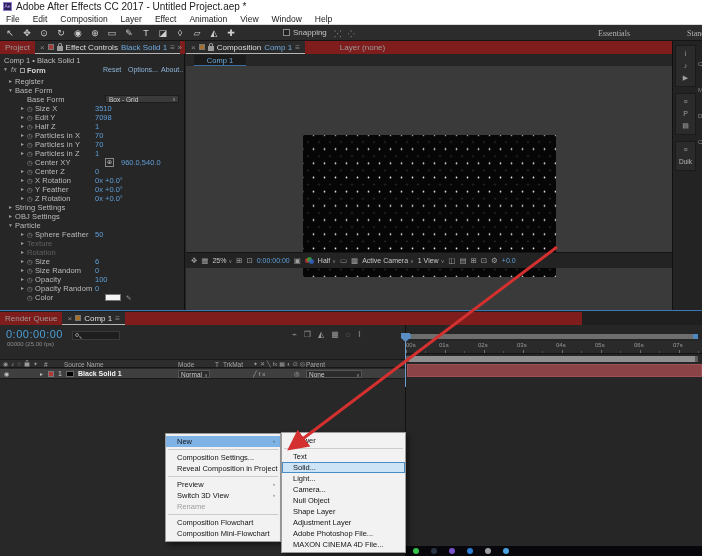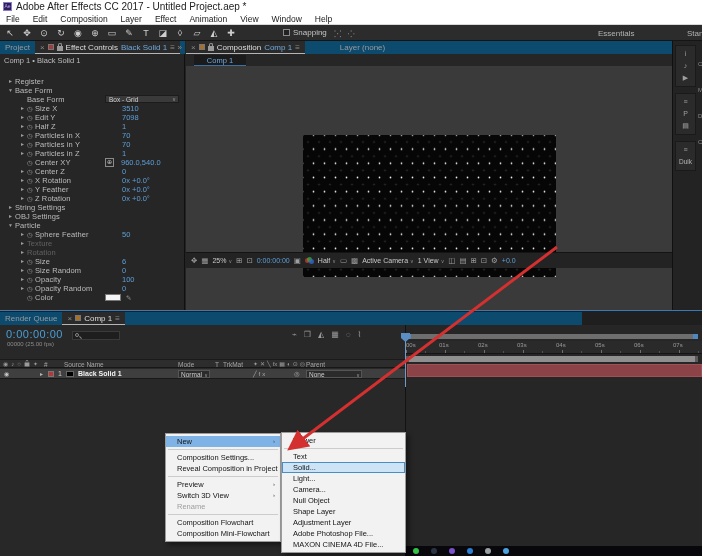--- a/index.html
+++ b/index.html
@@ -17,25 +17,25 @@
   .menubar{position:absolute;left:0;top:13px;width:702px;height:12px;background:#ffffff;
            display:flex;align-items:center;gap:13px;padding-left:6px;border-bottom:1px solid #d9d9d9;}
   .mitem{font-size:8.5px;color:#1a1a1a;}
   .toolbar{position:absolute;left:0;top:25px;width:702px;height:16px;background:#2c2c2c;
            border-bottom:1px solid #151515;display:flex;align-items:center;gap:5px;padding-left:4px;}
   .tool{font-size:9px;color:#cfcfcf;width:12px;text-align:center;}
   .snapping{position:absolute;left:283px;top:3px;display:flex;align-items:center;gap:3px;}
   .cbx{width:7px;height:7px;border:1px solid #8a8a8a;background:#222;}
   .snap-label{font-size:8px;color:#c5c5c5;}
   .tb-extra{position:absolute;left:334px;top:2px;font-size:9px;color:#9a9a9a;letter-spacing:6px;}
-  .workspace{position:absolute;top:4px;font-size:8px;color:#b3b3b3;}
+  .workspace{position:absolute;top:4px;font-size:8px;color:#b3b3b3;font-family:Liberation Serif, serif;}
   .ws1{left:598px;} .ws2{left:687px;}
 
   
-  .tabbar{position:absolute;height:13px;background:#0c4a6e;display:flex;align-items:center;}
+  .tabbar{position:absolute;height:13px;background:#7f1d1d;display:flex;align-items:center;}
   .tab{display:flex;align-items:center;gap:3px;height:13px;padding:0 5px;font-size:8px;color:#9a9a9a;}
   .tab.active{background:#2a2a2a;color:#dedede;border-bottom:1px solid #b5b5b5;}
   .chip{width:6px;height:6px;border:1px solid #777;}
   .chip.red{background:#a43a3a;} .chip.orange{background:#a4702e;}
   .lock{position:relative;width:6px;height:5px;background:#9a9a9a;margin-top:2px;}
   .lock::before{content:"";position:absolute;left:1px;top:-3px;width:2px;height:3px;
                 border:1px solid #9a9a9a;border-bottom:none;border-radius:2px 2px 0 0;}
   .ticon{font-size:8px;color:#8a8a8a;}
   .blue{color:#6fa8dc;}
 
@@ -51,21 +51,21 @@
   .fx-header .fname{position:absolute;left:27px;font-weight:bold;}
   .fx-icon{position:absolute;left:20px;top:2px;width:5px;height:5px;border:1px solid #999;}
   .fx-link{position:absolute;font-size:7px;color:#8fb6d9;}
   .l1{left:103px;} .l2{left:128px;} .l3{left:161px;}
   #fx-rows{position:absolute;left:0;top:36px;width:185px;height:233px;overflow:hidden;}
   .fxrow{position:relative;height:9px;line-height:9px;font-size:7.5px;color:#bcbcbc;}
   .fxrow .tw{display:inline-block;width:7px;font-size:5px;color:#9a9a9a;vertical-align:top;}
   .fxrow .sw{display:inline-block;width:8px;font-size:6.5px;color:#9a9a9a;}
   .fxrow .lbl{letter-spacing:.1px;}
   .fxrow.dis .lbl{color:#616161;}
-  .fxrow .val{position:absolute;left:122px;color:#5f9fd8;text-align:center;}
+  .fxrow .val{position:absolute;left:95px;color:#5f9fd8;text-align:center;}
   .fxrow .dd{position:absolute;left:105px;top:0;width:74px;height:8px;background:#3a3a3a;
              border:1px solid #1c1c1c;color:#cfcfcf;font-size:6.5px;line-height:7px;padding-left:3px;}
   .fxrow .dd .ddar{position:absolute;right:2px;top:0;font-size:5px;color:#9a9a9a;}
   .fxrow .ptbox{position:absolute;left:105px;top:0;border:1px solid #8a8a8a;color:#c4c4c4;
                 font-size:6px;line-height:7px;padding:0 1px;}
   .fxrow .ptval{position:absolute;left:121px;color:#5f9fd8;}
   .fxrow .swatch{position:absolute;left:105px;top:1px;width:16px;height:7px;background:#f5f5f5;border:1px solid #777;}
   .fxrow .eyed{position:absolute;left:126px;top:0;font-size:6.5px;color:#9a9a9a;}
 
   
@@ -234,20 +234,29 @@
         <span class="ticon">×</span>
         <span class="chip red"></span>
         <span class="lock"></span>
         <span>Effect Controls</span>
         <span class="blue">Black Solid 1</span>
         <span class="ticon">≡</span>
       </span>
     </div>
     <span class="overflow">»</span>
     <div class="breadcrumb">Comp 1 • Black Solid 1</div>
+    <div class="fx-header">
+      <span class="tw" style="font-size:5px;color:#9a9a9a;">▼</span>
+      <span class="fxb">fx</span>
+      <span class="fx-icon"></span>
+      <span class="fname">Form</span>
+      <span class="fx-link l1">Reset</span>
+      <span class="fx-link l2">Options...</span>
+      <span class="fx-link l3">About..</span>
+    </div>
     <div id="fx-rows">
         <div class="fxrow" style="padding-left: 8px;"><span class="tw">►</span><span class="lbl">Register</span></div>
         <div class="fxrow" style="padding-left: 8px;"><span class="tw">▼</span><span class="lbl">Base Form</span></div>
         <div class="fxrow" style="padding-left: 20px;"><span class="tw">&nbsp;</span><span class="lbl">Base Form</span><span class="dd">Box - Grid<span class="ddar">∨</span></span></div>
         <div class="fxrow" style="padding-left: 20px;"><span class="tw">►</span><span class="sw">◷</span><span class="lbl">Size X</span><span class="val">3510</span></div>
         <div class="fxrow" style="padding-left: 20px;"><span class="tw">►</span><span class="sw">◷</span><span class="lbl">Edit Y</span><span class="val">7098</span></div>
         <div class="fxrow" style="padding-left: 20px;"><span class="tw">►</span><span class="sw">◷</span><span class="lbl">Half Z</span><span class="val">1</span></div>
         <div class="fxrow" style="padding-left: 20px;"><span class="tw">►</span><span class="sw">◷</span><span class="lbl">Particles in X</span><span class="val">70</span></div>
         <div class="fxrow" style="padding-left: 20px;"><span class="tw">►</span><span class="sw">◷</span><span class="lbl">Particles in Y</span><span class="val">70</span></div>
         <div class="fxrow" style="padding-left: 20px;"><span class="tw">►</span><span class="sw">◷</span><span class="lbl">Particles in Z</span><span class="val">1</span></div>

